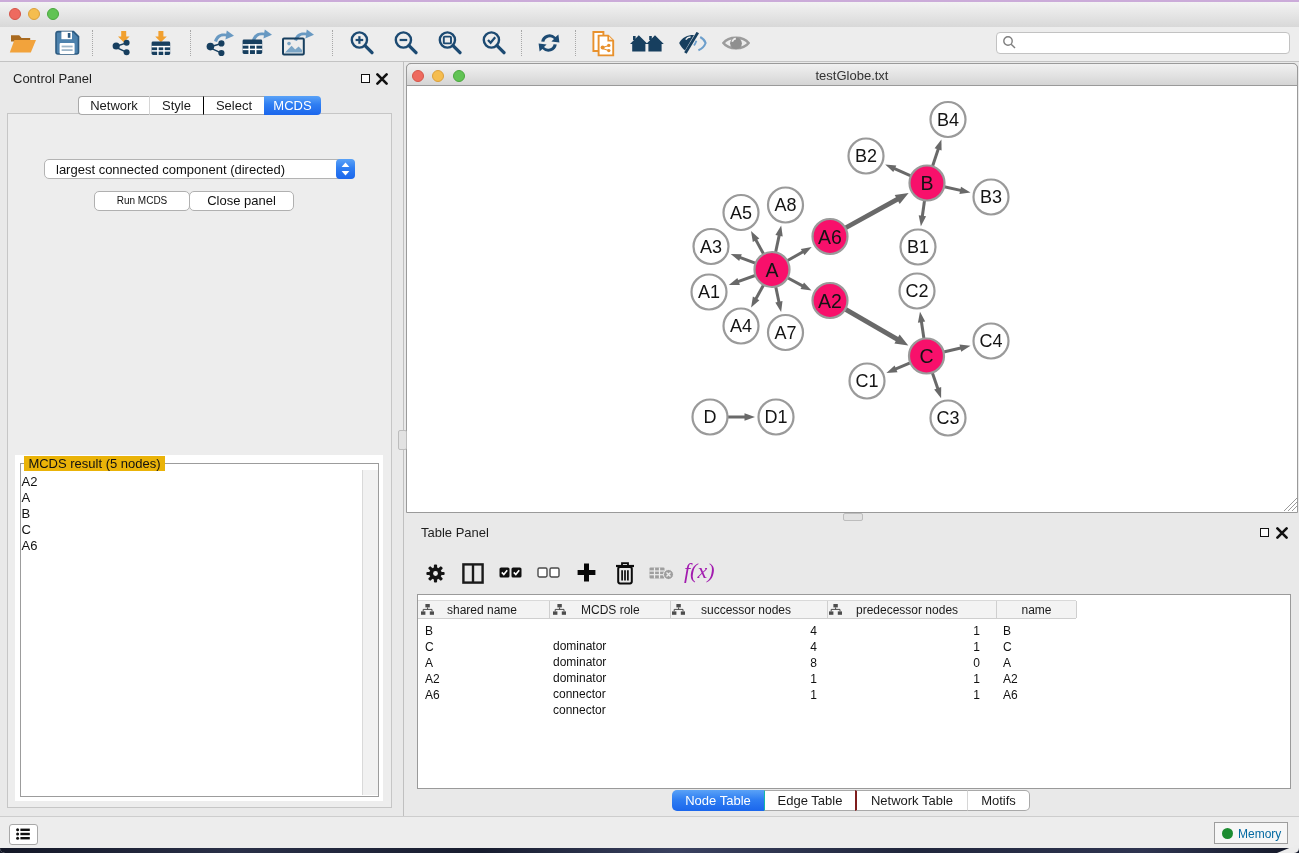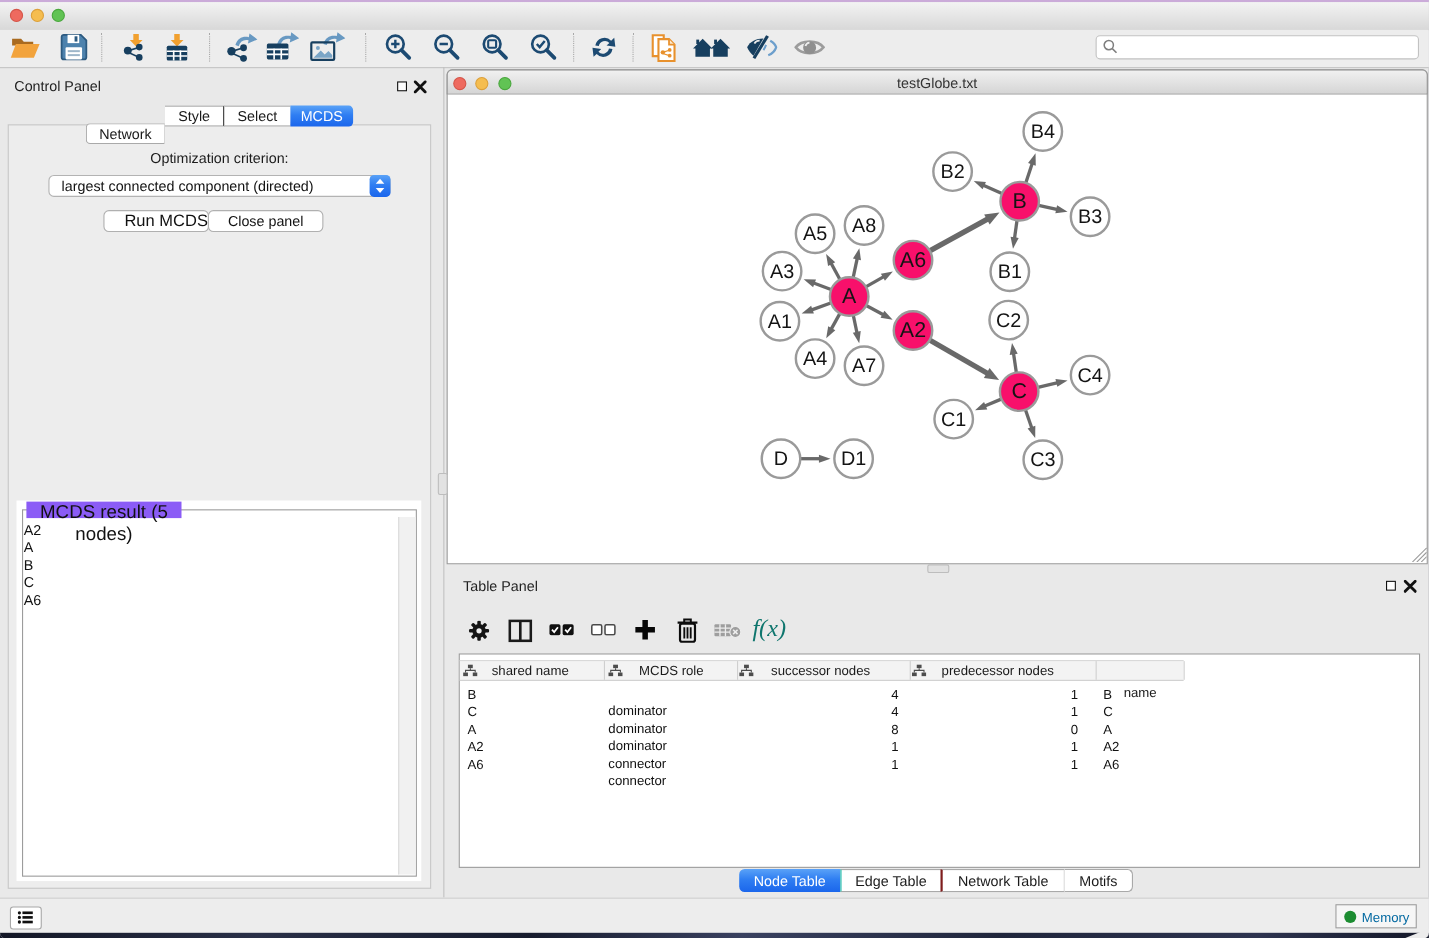--- a/index.html
+++ b/index.html
@@ -174,42 +174,41 @@
   <div class="winbtn" style="left:361px;top:74px;width:9px;height:9px;border:1.6px solid #111;background:#fdfdfd;"></div>
   <svg class="ab" style="left:376px;top:73px;" width="12" height="12" viewBox="0 0 12 12">
     <path d="M1.4 1.4 L10.6 10.6 M10.6 1.4 L1.4 10.6" stroke="#111" stroke-width="2.6" stroke-linecap="round"></path>
   </svg>
 
   <div class="ab" style="left:403px;top:61px;width:1px;height:755px;background:#c0c0c0;"></div>
 
   <div class="ab" style="left:7px;top:113px;width:385px;height:695px;background:#ededed;border:1px solid #c6c6c6;box-sizing:border-box;"></div>
 
   <div class="ab" style="left:78px;top:96px;width:243px;height:19px;">
-    <div class="tab" style="left:0;width:72px;border-left:1px solid #a9a9a9;border-right:1px solid #d6d6d6;border-radius:4px 0 0 4px;line-height:18px;font-size:13px;margin-top:16px;">Network</div>
+    <div class="tab" style="left:0;width:72px;border-left:1px solid #a9a9a9;border-right:1px solid #d6d6d6;border-radius:4px 0 0 4px;line-height:18px;font-size:13px;">Network</div>
     <div class="tab" style="left:72px;width:54px;border-right:1px solid #000000;line-height:18px;font-size:13px;">Style</div>
     <div class="tab" style="left:126px;width:60px;line-height:18px;font-size:13px;">Select</div>
     <div class="tab bluegrad" style="left:186px;width:57px;border:none;border-radius:0 4px 4px 0;line-height:19px;font-size:13px;">MCDS</div>
   </div>
 
-  <div class="ab" style="left:7px;top:136px;width:385px;text-align:center;font-size:13px;color:#1c1c1c;">Optimization criterion:</div>
 
   <div class="ab" style="left:44px;top:159px;width:311px;height:20px;background:#fff;border:1px solid #b3b3b3;border-radius:5px;box-sizing:border-box;"></div>
   <div class="ab" style="left:56px;top:162px;font-size:13px;color:#111;">largest connected component (directed)</div>
   <div class="ab bluegrad" style="left:336px;top:159px;width:19px;height:20px;border-radius:4px;"></div>
   <svg class="ab" style="left:336px;top:159px;" width="19" height="20" viewBox="0 0 19 20">
     <path d="M5.6 8 L9.5 3.6 13.4 8z" fill="#fff"></path>
     <path d="M5.6 12 L9.5 16.4 13.4 12z" fill="#fff"></path>
   </svg>
 
-  <div class="ab btnw" style="left:94px;top:191px;width:94px;height:18px;text-align:right;line-height:17px;font-size:15px;color:#111;">Run MCDS</div>
+  <div class="ab btnw" style="left:94px;top:191px;width:94px;height:18px;text-align:center;line-height:17px;font-size:10px;color:#111;">Run MCDS</div>
   <div class="ab btnw" style="left:189px;top:191px;width:103px;height:18px;text-align:center;line-height:17px;font-size:13px;color:#111;">Close panel</div>
 
   <div class="ab" style="left:15px;top:455px;width:368px;height:346px;background:#fff;"></div>
   <div class="ab" style="left:20px;top:463px;width:357px;height:332px;border:1px solid #9c9c9c;"></div>
-  <div class="ab" style="left:24px;top:456px;width:141px;height:15px;background:#8b5cf6;font-size:17px;color:#111;text-align:center;">MCDS result (5 nodes)</div>
+  <div class="ab" style="left:24px;top:456px;width:141px;height:15px;background:#eab308;font-size:13px;color:#111;text-align:center;">MCDS result (5 nodes)</div>
   <div class="ab" style="left:362px;top:470px;width:15px;height:325px;background:#f1f1f1;border-left:1px solid #d9d9d9;"></div>
   <div class="ab" style="left:21.5px;top:474px;font-size:13px;color:#111;line-height:16px;">A2<br>A<br>B<br>C<br>A6</div>
 
   <div class="ab" style="left:0;top:816px;width:1299px;height:32px;background:#ededed;border-top:1px solid #cdcdcd;"></div>
   <div class="ab btnw" style="left:9px;top:824px;width:27px;height:19px;border-radius:3px;border-color:#a8a8a8;"></div>
   <svg class="ab" style="left:16px;top:828px;" width="14" height="12" viewBox="0 0 14 12">
     <g fill="#111">
       <circle cx="1.6" cy="1.8" r="1.5"></circle>
         <circle cx="1.6" cy="6" r="1.5"></circle>
         <circle cx="1.6" cy="10.2" r="1.5"></circle>
@@ -380,21 +379,21 @@
     </g>
     <g stroke="#ededed" stroke-width="1.2">
       <line x1="0.5" y1="5" x2="15.5" y2="5"></line>
         <line x1="0.5" y1="8.7" x2="15.5" y2="8.7"></line>
       <line x1="5.5" y1="1.5" x2="5.5" y2="12.5"></line>
         <line x1="10.5" y1="1.5" x2="10.5" y2="12.5"></line>
     </g>
     <circle cx="19.5" cy="8.5" r="5" fill="#9e9e9e" stroke="#ededed" stroke-width="1"></circle>
     <path d="M17.5 6.5 l4 4 M21.5 6.5 l-4 4" stroke="#ededed" stroke-width="1.4"></path>
   </svg>
-  <div class="ab" style="left:684px;top:558px;font-family:'Liberation Serif',serif;font-style:italic;font-size:22px;color:#0f766e;">f(x)</div>
+  <div class="ab" style="left:684px;top:558px;font-family:'Liberation Serif',serif;font-style:italic;font-size:22px;color:#a21caf;">f(x)</div>
 
   <div class="ab" style="left:417px;top:594px;width:874px;height:195px;background:#fff;border:1px solid #9a9a9a;box-sizing:border-box;"></div>
   <div class="ab" style="left:418px;top:600px;width:658px;height:19px;background:#f3f3f3;border-top:1px solid #d9d9d9;border-bottom:1px solid #cfcfcf;box-sizing:border-box;"></div>
   <div class="ab" style="left:549px;top:601px;width:1px;height:17px;background:#cfcfcf;"></div>
   <div class="ab" style="left:670px;top:601px;width:1px;height:17px;background:#cfcfcf;"></div>
   <div class="ab" style="left:827px;top:601px;width:1px;height:17px;background:#cfcfcf;"></div>
   <div class="ab" style="left:996px;top:601px;width:1px;height:17px;background:#cfcfcf;"></div>
   <div class="ab" style="left:1076px;top:601px;width:1px;height:17px;background:#cfcfcf;"></div>
 
   <svg class="ab" style="left:421px;top:604px;" width="13" height="11" viewBox="0 0 13 11">
@@ -434,21 +433,21 @@
         <rect x="8.8" y="7.4" width="4.4" height="3.4"></rect>
       </g>
       <g stroke="#4d4d4d" stroke-width="1">
         <path d="M6.6 3.4 V5.4 M2.2 7.4 V5.4 H11 V7.4" fill="none"></path>
       </g>
     </svg>
   <div class="ab" style="left:447px;top:603px;font-size:12px;color:#1a1a1a;">shared name</div>
   <div class="ab" style="left:581px;top:603px;font-size:12px;color:#1a1a1a;">MCDS role</div>
   <div class="ab" style="left:701px;top:603px;font-size:12px;color:#1a1a1a;">successor nodes</div>
   <div class="ab" style="left:856px;top:603px;font-size:12px;color:#1a1a1a;">predecessor nodes</div>
-  <div class="ab" style="left:997px;top:603px;width:79px;text-align:center;font-size:12px;color:#1a1a1a;margin-top:20px;">name</div>
+  <div class="ab" style="left:997px;top:603px;width:79px;text-align:center;font-size:12px;color:#1a1a1a;">name</div>
 
   <div class="ab" style="left:425px;top:623px;font-size:12px;color:#111;line-height:16px;">B<br>C<br>A<br>A2<br>A6</div>
   <div class="ab" style="left:553px;top:638px;font-size:12px;color:#111;line-height:16px;">dominator<br>dominator<br>dominator<br>connector<br>connector</div>
   <div class="ab" style="left:740px;top:623px;width:77px;text-align:right;font-size:12px;color:#111;line-height:16px;">4<br>4<br>8<br>1<br>1</div>
   <div class="ab" style="left:900px;top:623px;width:80px;text-align:right;font-size:12px;color:#111;line-height:16px;">1<br>1<br>0<br>1<br>1</div>
   <div class="ab" style="left:1003px;top:623px;font-size:12px;color:#111;line-height:16px;">B<br>C<br>A<br>A2<br>A6</div>
 
   <div class="ab" style="left:672px;top:790px;width:358px;height:21px;">
     <div class="tab bluegrad" style="left:0;width:92px;border:none;border-radius:5px 0 0 5px;line-height:21px;font-size:13px;">Node Table</div>
     <div class="tab" style="left:92px;width:91px;border-left:1px solid #14b8a6;line-height:20px;font-size:13px;">Edge Table</div>

